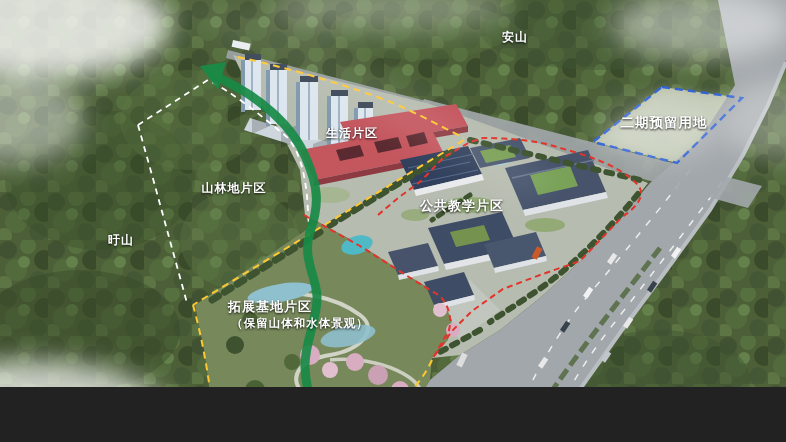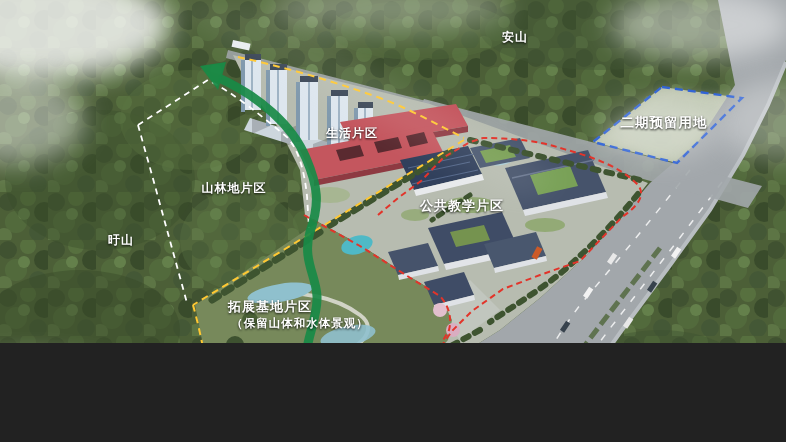--- a/index.html
+++ b/index.html
@@ -1,17 +1,17 @@
 <!DOCTYPE html>
 <html style="--boundary-red: #e2342a; --boundary-yellow: #ffc832; --boundary-blue: #2b5fd4; --boundary-white: #ffffff; --axis-green: #188a46; --forest-green: #4c5f37; --road-gray: #a2a7ab; --building-red: #c4565e; --roof-slate: #46536b; --blossom-pink: #d9adc1; --water-blue: #8fc0cd; --reserved-grass: #b9c2ab; --campus-ground: #b7bcb0; --park-green: #77895b;"><head>
 <meta charset="utf-8">
 <style>
   html,body{margin:0;padding:0;background:#222;}
   .stage{
-    position:relative;width:786px;height:343px;overflow:hidden;
+    position:relative;width:786px;height:387px;overflow:hidden;
     font-family:"Liberation Sans", sans-serif;
     background:#4c5f37;
   }
   svg{display:block}
   .map-label{
     fill:#fff;
     font-family:"Liberation Sans", sans-serif;
     font-weight:bold;
     filter:drop-shadow(0 1px 1px rgba(0,0,0,0.85));
     letter-spacing:1px;

